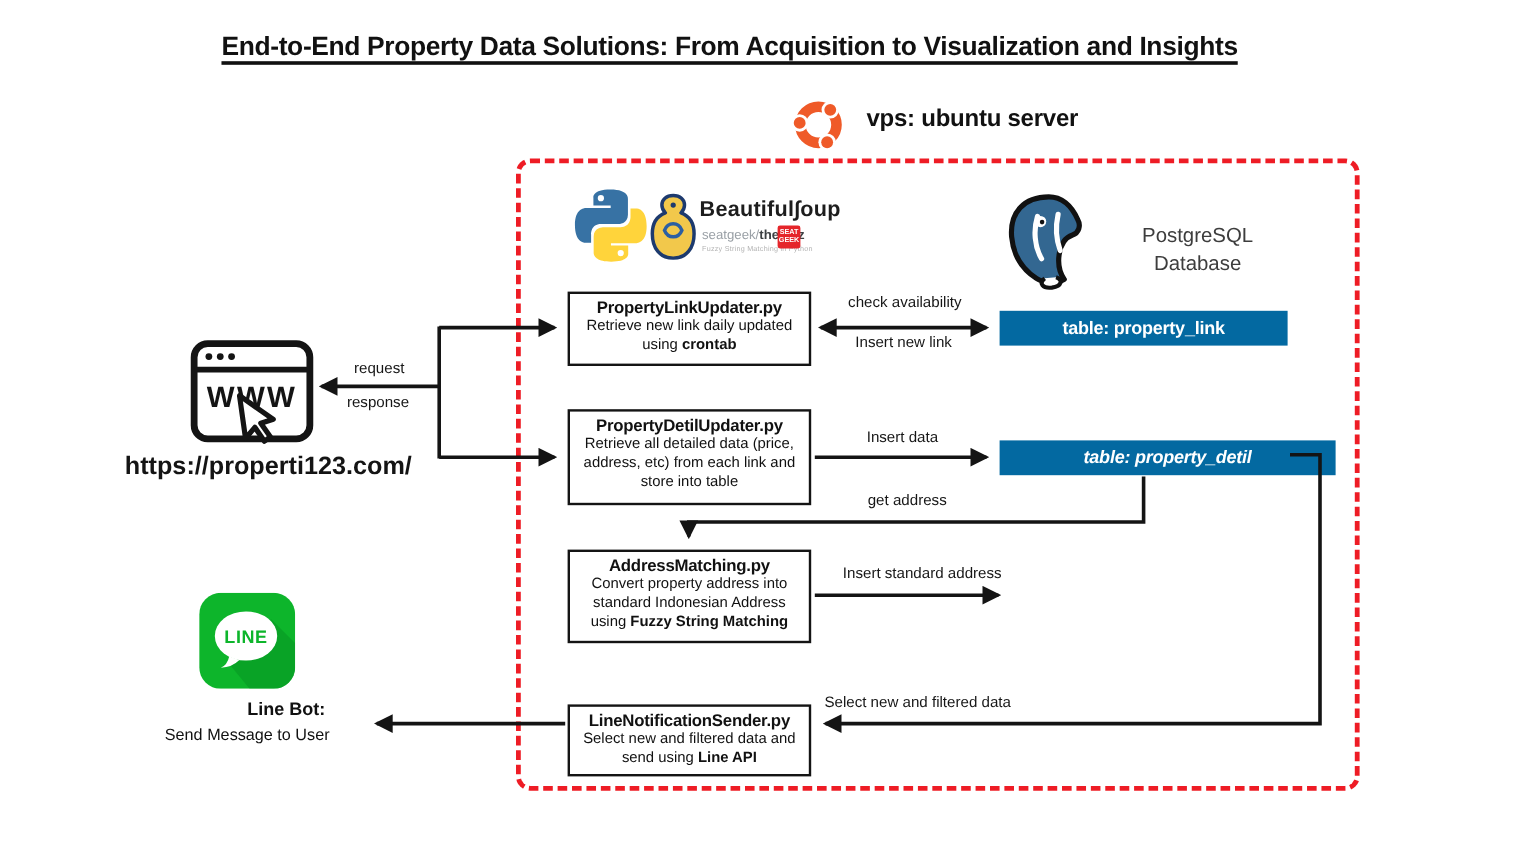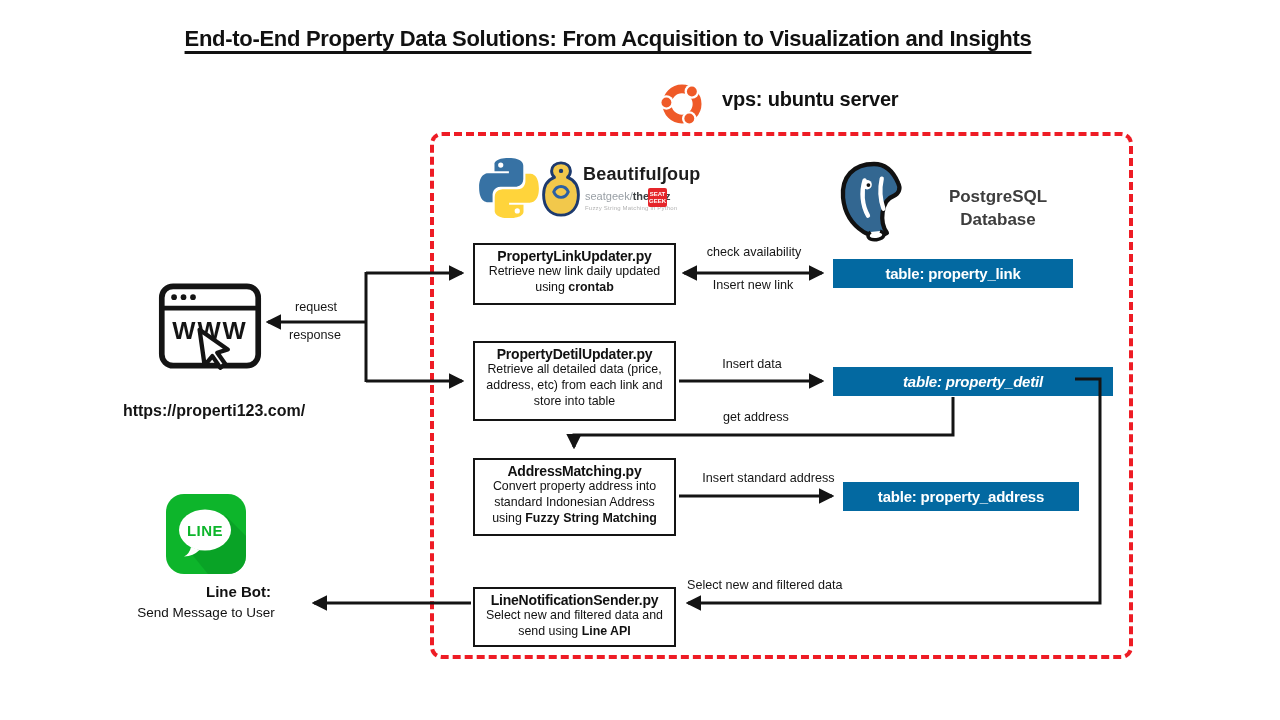--- a/index.html
+++ b/index.html
@@ -35,31 +35,31 @@
   .table-box {
     background:#0369a1; color:#fff; height:29px;
     display:flex; align-items:center; justify-content:center;
     font-size:15px; font-weight:800; letter-spacing:-0.2px;
   }
 
   .arrow-label { font-size:12.6px; white-space:nowrap; color:#161616; }
   .centered { transform:translateX(-50%); }
 
   .pg-label { left:930px; top:186px; width:136px; text-align:center;
-    font-size:17px; font-weight:700; color:#3d3d3d; line-height:1.35; }
+    font-size:17px; font-weight:400; color:#3d3d3d; line-height:1.35; }
 
   .bs-name { left:583px; top:164px; font-size:18px; font-weight:600; color:#1d1d1d; letter-spacing:0.2px; }
   .fuzz-name { left:585px; top:190px; font-size:11px; color:#9aa0a6; }
   .fuzz-name .b { color:#3c4043; }
   .fuzz-caption { left:585px; top:205px; font-size:6px; color:#b3b3b3; letter-spacing:0.2px; }
   .sg-badge { left:648px; top:188px; width:19px; height:19px; background:#e5252a; border-radius:2px;
     color:#fff; font-size:6px; font-weight:800; line-height:1.15; display:flex;
     align-items:center; justify-content:center; text-align:center; }
 
-  .url-label { left:104px; top:402px; width:220px; text-align:center; font-size:16px; font-weight:600; color:#141414; }
+  .url-label { left:104px; top:377px; width:220px; text-align:center; font-size:21px; font-weight:600; color:#141414; }
 
   .linebot-name { left:141px; top:583px; width:130px; text-align:right; font-size:15px; font-weight:800; }
   .linebot-desc { left:121px; top:605px; width:170px; text-align:center; font-size:13.5px; }
 
   svg text { font-family:"Liberation Sans", sans-serif; }
 </style>
 </head>
 <body>
 
 <div id="canvas">
@@ -123,21 +123,20 @@
     <span class="script-body"><span>Convert property address into standard Indonesian Address using </span><span class="b">Fuzzy String Matching</span></span>
   </div>
 
   <div class="abs script-box" style="top:587px; min-height:60px;">
     <span class="script-title">LineNotificationSender.py</span>
     <span class="script-body"><span>Select new and filtered data and send using </span><span class="b">Line API</span></span>
   </div>
 
   <div class="abs table-box" style="left:833px; top:259px; width:240px;">table: property_link</div>
   <div class="abs table-box" style="left:833px; top:367px; width:280px;font-style:italic;">table: property_detil</div>
-  <div class="abs table-box" style="left:843px; top:482px; width:236px;">table: property_address</div>
 
   <svg class="abs" style="left:0; top:0;" width="1280" height="720" viewBox="0 0 1280 720">
     <defs>
       <marker id="ah" viewBox="0 0 10 10" refX="8.5" refY="5" markerWidth="5.2" markerHeight="5.2" orient="auto-start-reverse">
         <path d="M0 0 L10 5 L0 10 z" fill="#141414"></path>
       </marker>
     </defs>
     <g fill="none" stroke="#141414" stroke-width="3">
       <path d="M366 272 V382"></path>
       <path d="M366 273 H462" marker-end="url(#ah)"></path>

